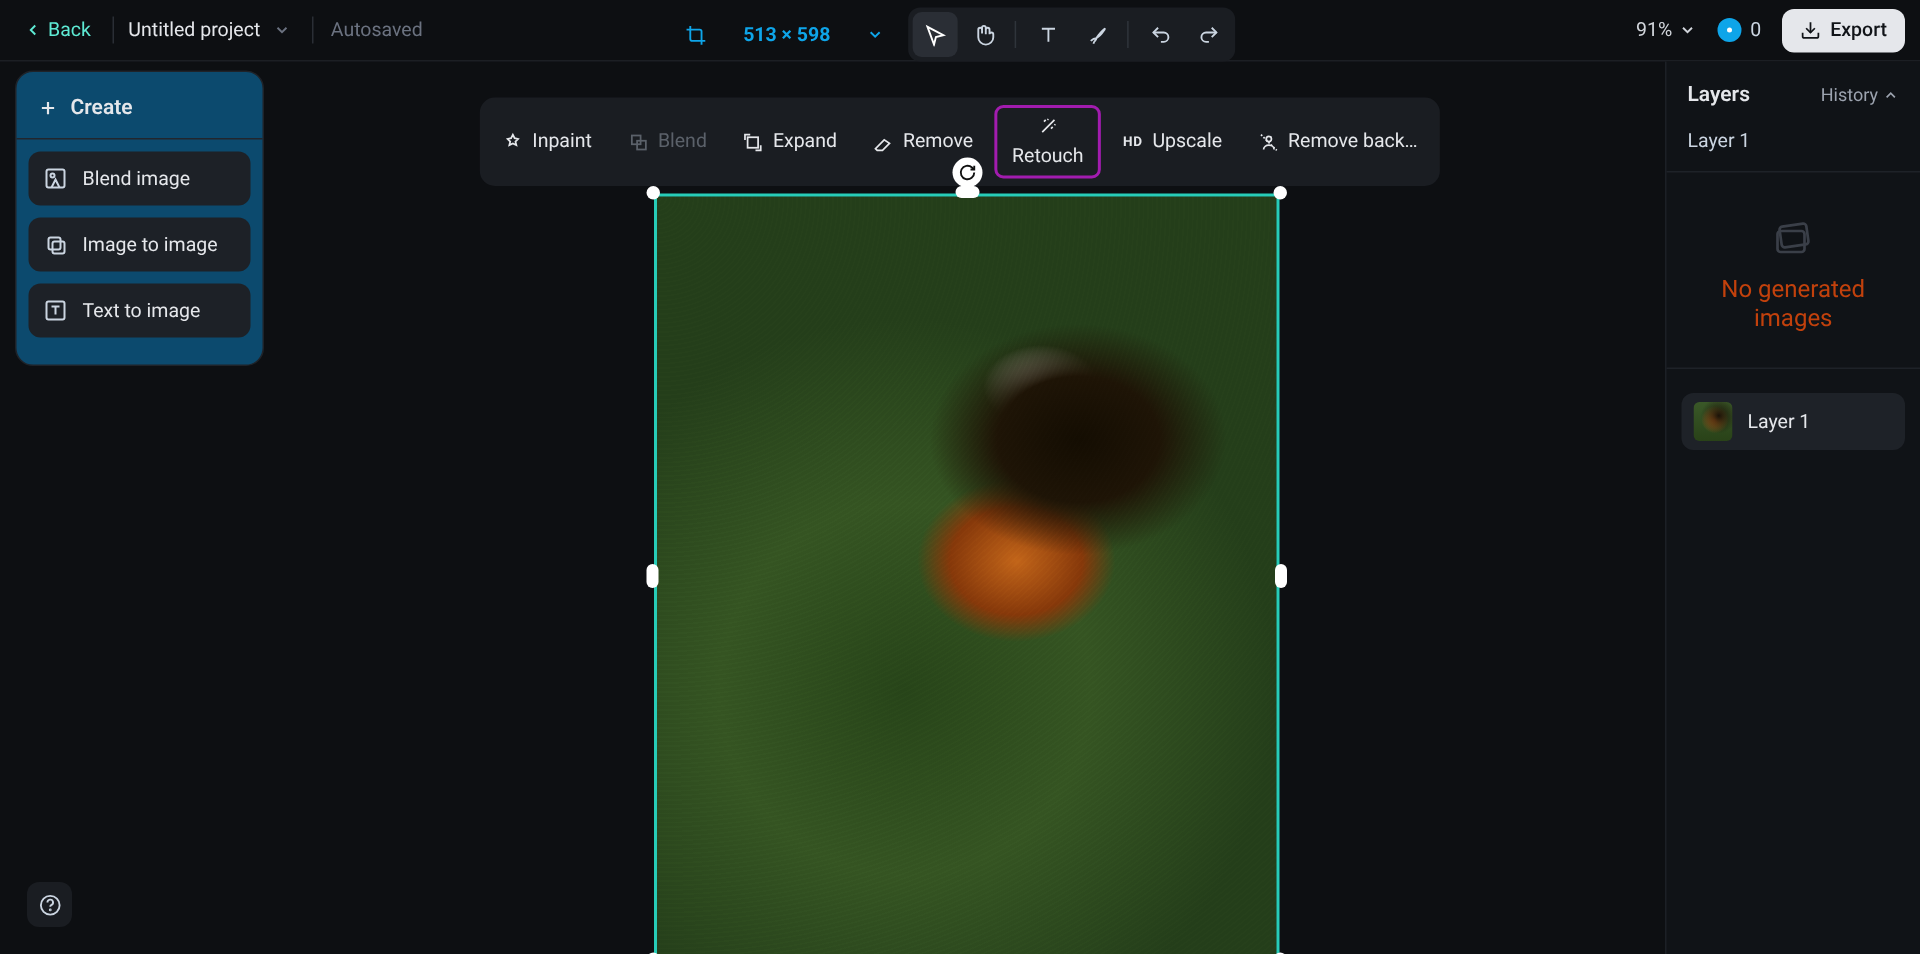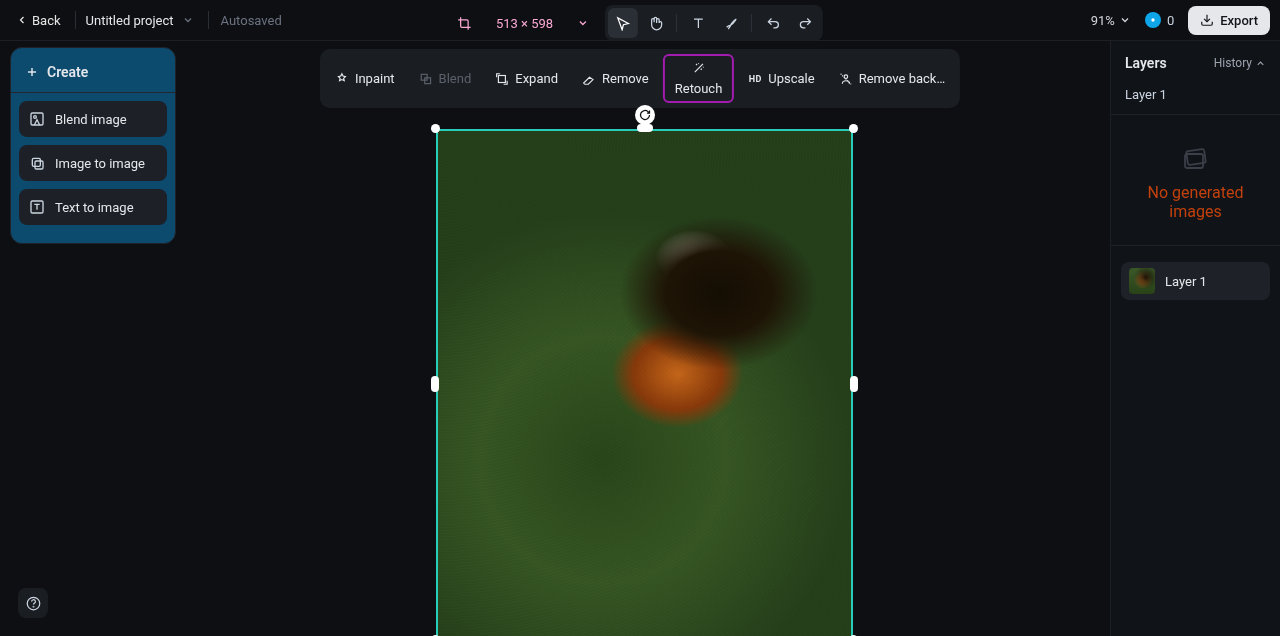--- a/index.html
+++ b/index.html
@@ -16,35 +16,35 @@
   .topbar {
     height: 41px;
     display: flex;
     align-items: center;
     padding: 0 10px;
     background: #0d0f12;
     border-bottom: 1px solid #1c1f24;
   }
   .back-btn {
     display: flex; align-items: center; gap: 4px;
-    color: #e5e5e5; padding: 4px 6px; border-radius: 6px;
+    color: #5eead4; padding: 4px 6px; border-radius: 6px;
     cursor: pointer;
   }
   .divider-v { width: 1px; height: 18px; background: #2a2e35; margin: 0 8px; }
   .proj-name { color: #e5e7eb; padding: 4px 2px; }
   .proj-chevron { color: #6b7280; margin: 0 6px 0 6px; display:flex; align-items:center;}
   .autosave { color: #6b7280; margin-left: 4px; }
   .top-center {
     position: absolute;
     left: 50%;
     transform: translateX(-50%);
     top: 5px;
     display: flex; align-items: center; gap: 10px;
   }
-  .dim-group { display:flex; align-items:center; gap:24px; color:#f9a8d4; }
+  .dim-group { display:flex; align-items:center; gap:24px; color:#0ea5e9;font-weight:bold; }
   .tool-group {
     display: flex; align-items: center; gap: 2px;
     background: #1a1d22; border-radius: 8px; padding: 3px;
     margin-left: 6px;
   }
   .tool-btn {
     width: 30px; height: 30px;
     display: flex; align-items: center; justify-content: center;
     border-radius: 6px; color: #cbd5e1; cursor: pointer;
   }
@@ -89,21 +89,21 @@
   .lp-icon { width:16px; height:16px; display:flex; align-items:center; justify-content:center; color:#cbd5e1;}
   .help-btn {
     position:absolute; left:18px; bottom:18px;
     width:30px; height:30px; border-radius:8px;
     background:#1a1d22; display:flex; align-items:center; justify-content:center;
     color:#cbd5e1; cursor:pointer;
   }
   
   .ctx-toolbar {
     position:absolute; left:50%; transform:translateX(-50%);
-    top: 8px;
+    top: 24px;
     display:flex; align-items:center;
     background:#1a1d22; border-radius:10px; padding:5px;
     gap:4px;
   }
   .ctx-btn {
     display:flex; align-items:center; gap:6px;
     padding:7px 10px; border-radius:6px; color:#e5e7eb;
     cursor:pointer; white-space:nowrap; font-size:13px;
   }
   .ctx-btn.disabled { color:#5b616a; }

